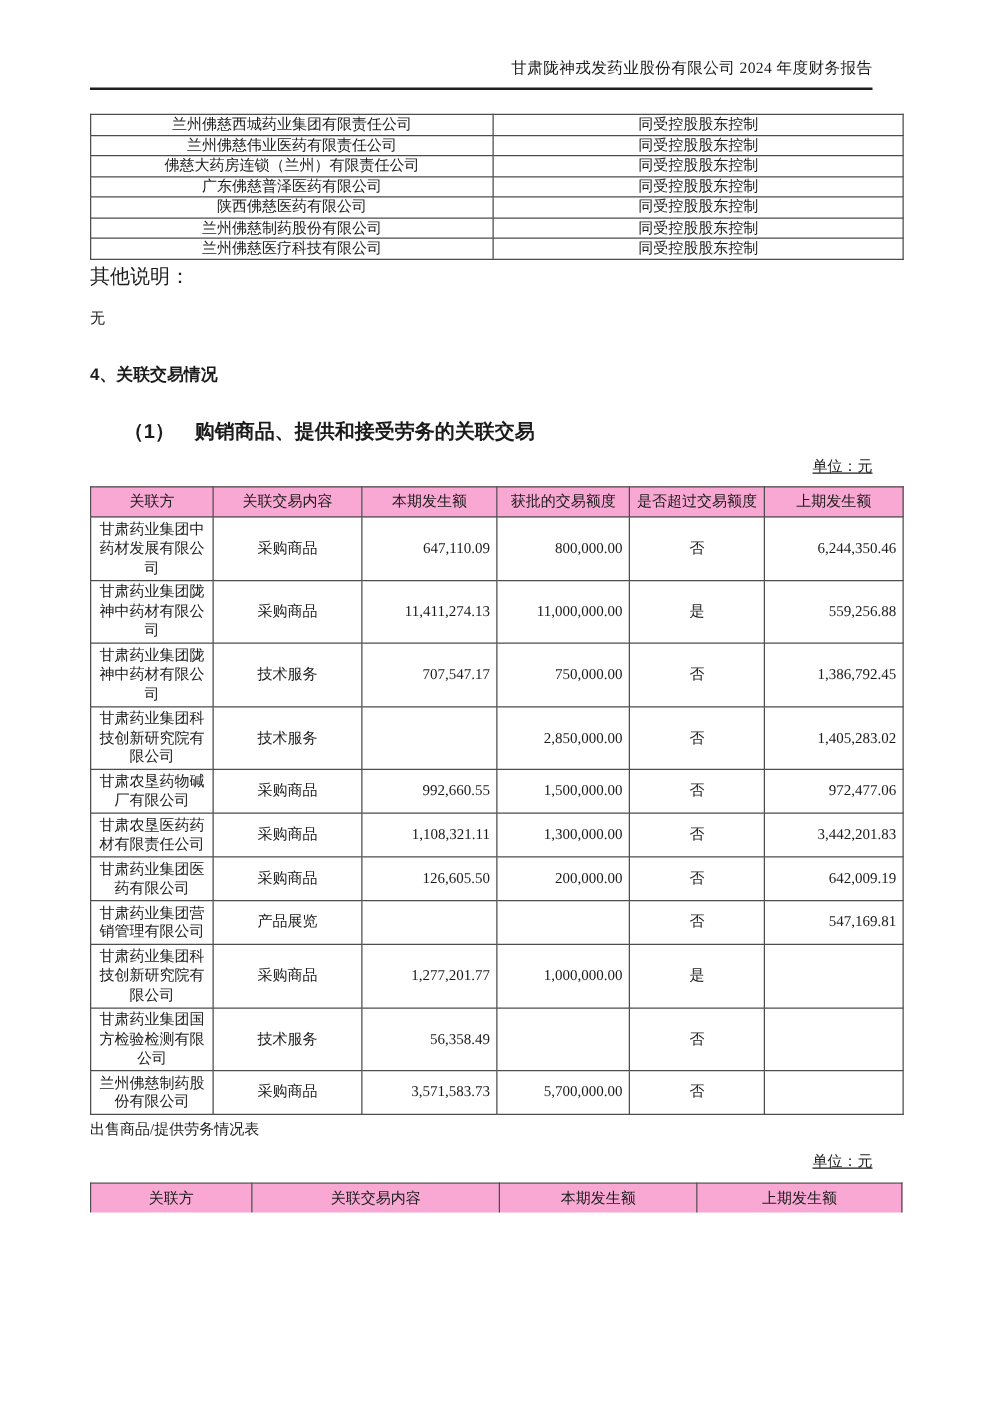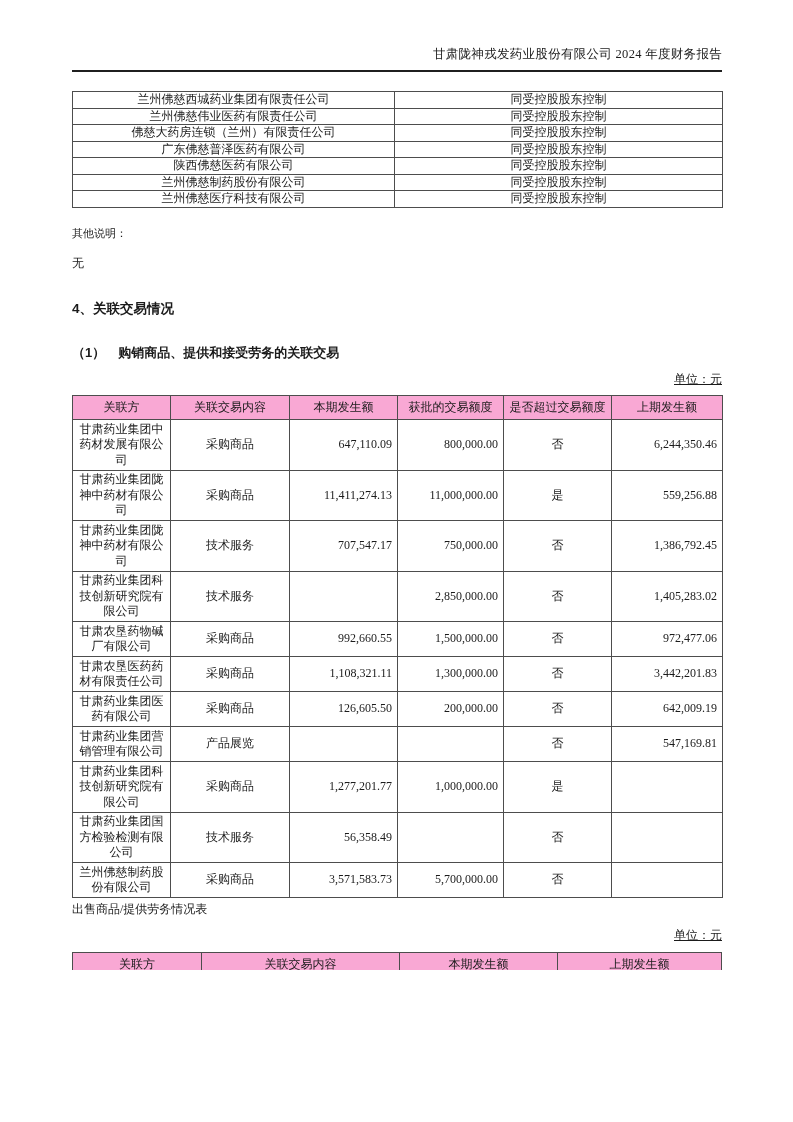--- a/index.html
+++ b/index.html
@@ -5,21 +5,21 @@
   * { margin:0; padding:0; box-sizing:border-box; }
   html,body { background:#ffffff; }
   body {
     width:793px; height:1122px;
     font-family:"Liberation Serif","DejaVu Serif",serif;
     color:#1b1b1b;
   }
   .page {
     position:relative;
     width:793px; height:970px;
-    padding:46px 71px 0 72px;
+    padding:46px 95px 0 72px;
     background:#ffffff;
     overflow:hidden;
   }
   .doc-header {
     text-align:right;
     font-size:12.5px;
     letter-spacing:0.3px;
     padding-bottom:7px;
     border-bottom:2px solid #1f1f1f;
   }
@@ -31,31 +31,31 @@
     padding:1.5px 5px;
     font-weight:normal;
     vertical-align:middle;
     word-break:break-all;
   }
   th { background:#f9a8d4; text-align:center; }
   td.l { text-align:center; }
   td.r { text-align:right; }
   .entities-table { margin-top:19px; }
   .entities-table td { line-height:13.5px; padding:1px 5px; }
-  .note-label { margin-top:18px; font-size:11px; }
+  .note-label { margin-top:3px; font-size:16px; }
   .note-value { margin-top:14px; font-size:12px; }
   .h-section {
     margin-top:28px;
     font-family:"Liberation Sans","DejaVu Sans",sans-serif;
     font-size:13.5px; font-weight:bold;
   }
   .h-sub {
     margin-top:26px;
     font-family:"Liberation Sans","DejaVu Sans",sans-serif;
-    font-size:13px; font-weight:bold;
+    font-size:16px; font-weight:bold;margin-left:27px;
   }
   .tbl-caption { margin-top:22px; font-size:12px; }
   .tbl-caption-tight { margin-top:3px; font-size:12px; }
   .unit-line { margin-top:9px; text-align:right; font-size:12px;text-decoration:underline; }
   .purchase-table { margin-top:7px; }
   .purchase-table th { padding:4px 5px; }
   .sales-table { margin-top:8px; }
   .sales-table th { padding:4px 5px; }
   .sales-table td { padding:6.5px 5px; }
   .page-number {

